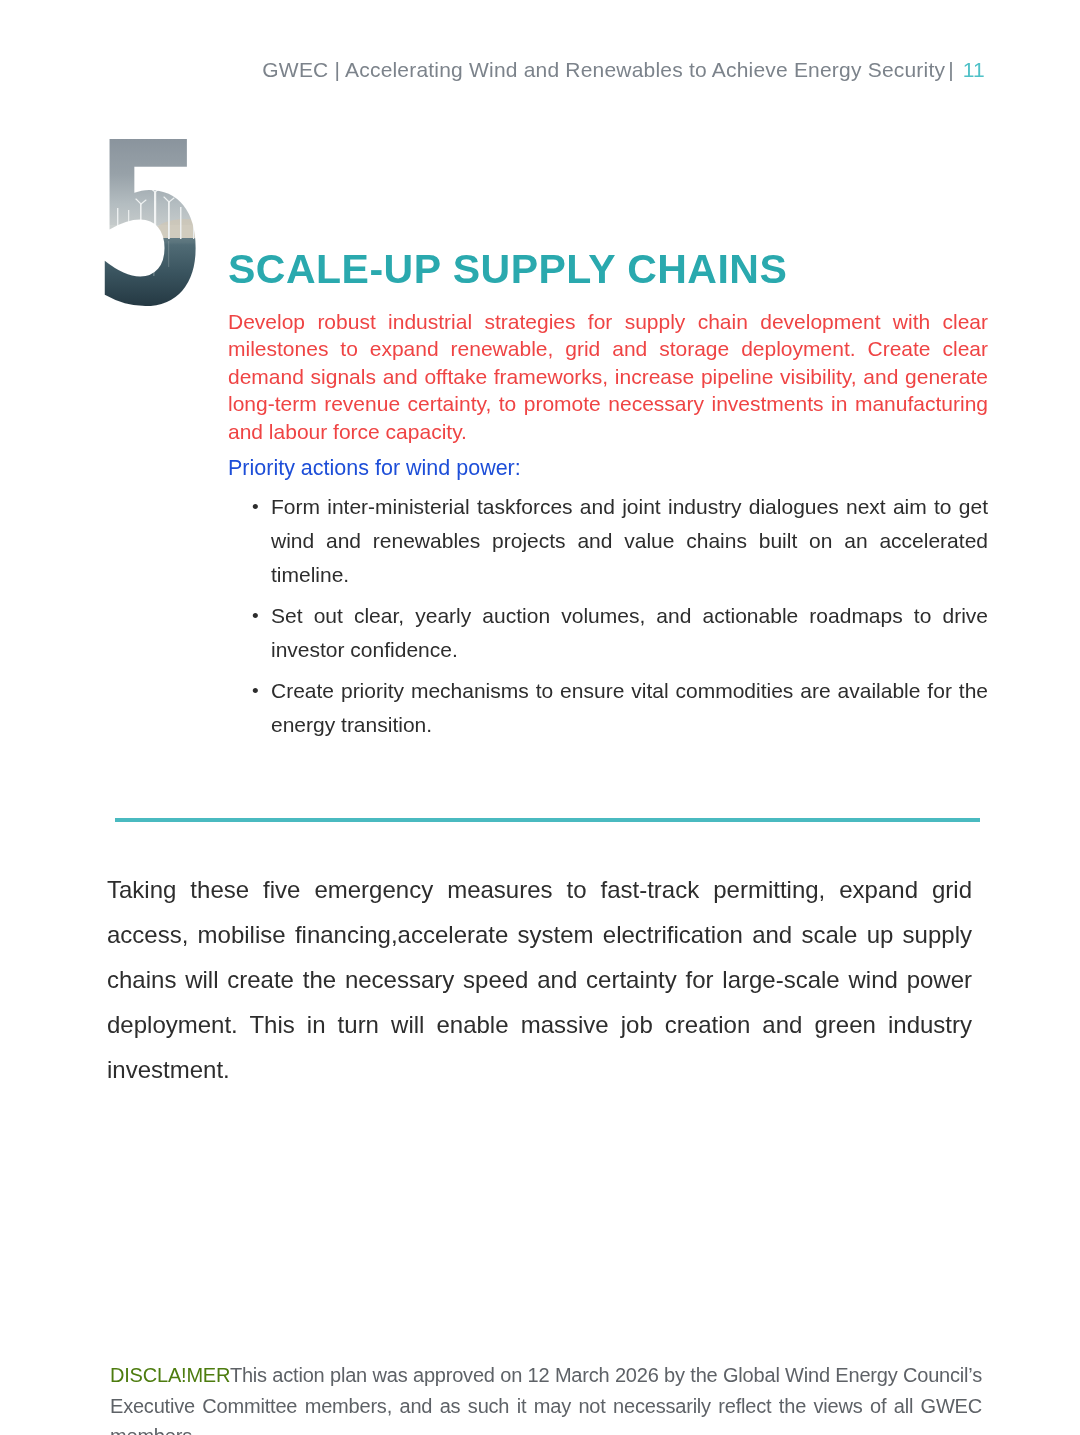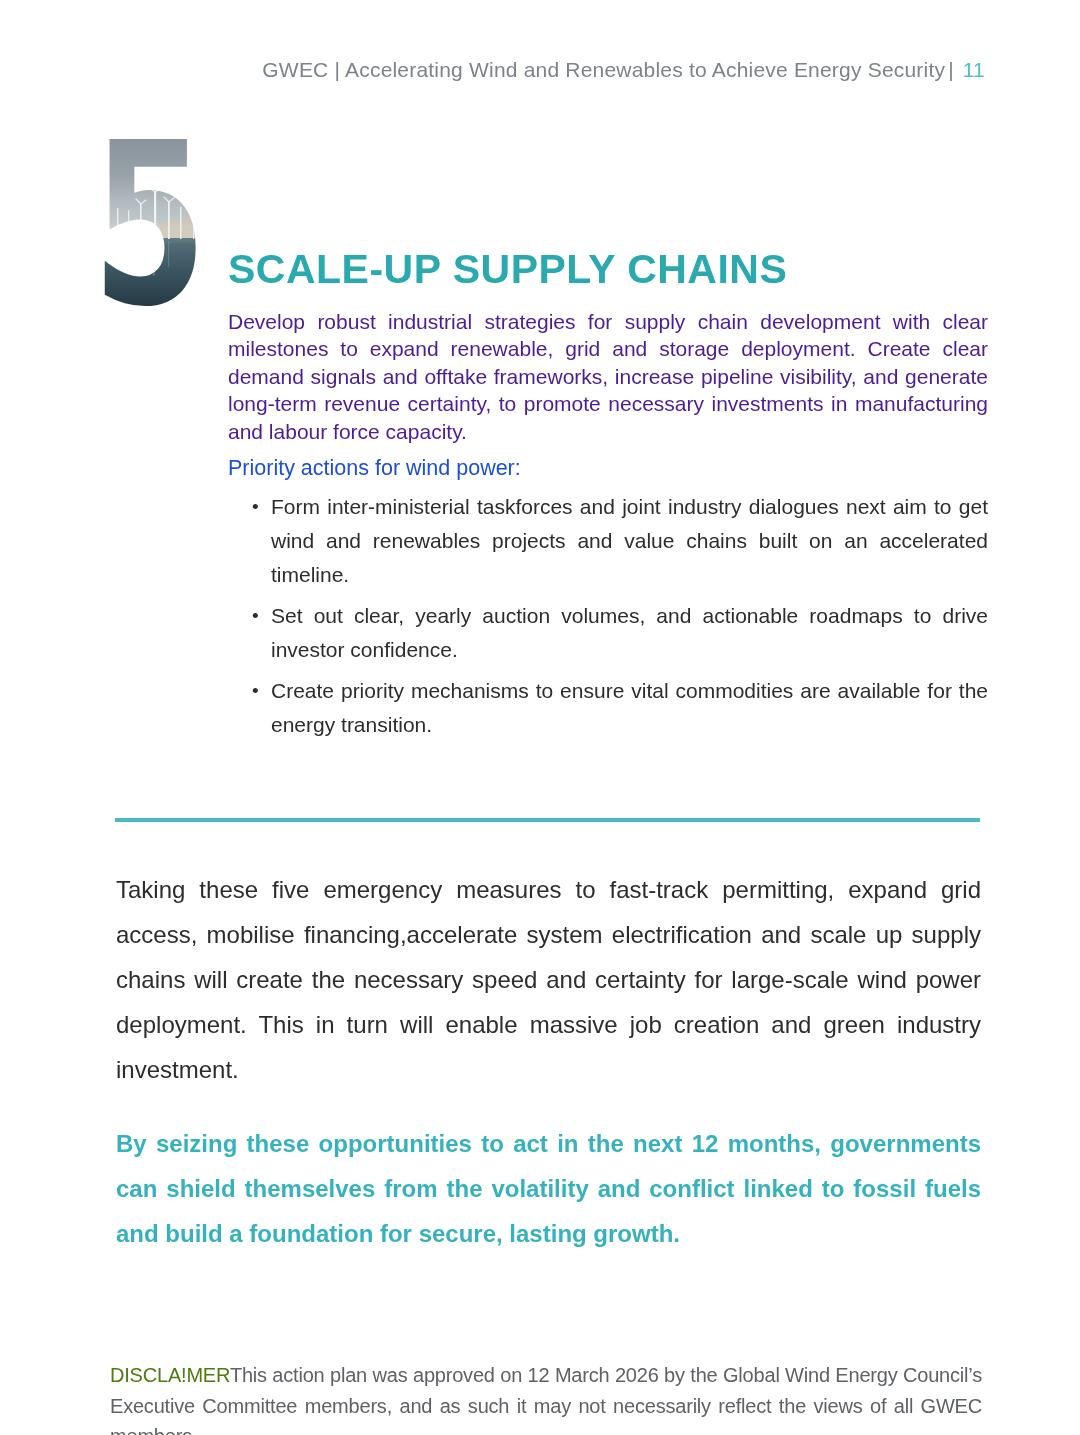--- a/index.html
+++ b/index.html
@@ -29,21 +29,21 @@
 
   
   .chapter-content { position:absolute; left:228px; top:248px; width:760px; }
   .chapter-title {
     font-size:41px; font-weight:700; letter-spacing:0.5px;
     color:#2aa9ae; line-height:1.05;
     margin:0 0 17px 0;
   }
   .intro {
     font-size:21px; line-height:27.4px;
-    color:#4c1d95;
+    color:#ef4444;
     text-align:justify;
   }
   .priority-label {
     margin:11px 0 9px 0;
     font-size:21.5px;
     color:#1d4ed8;
   }
   .actions-list { list-style:none; }
   .action-item {
     position:relative;
@@ -59,21 +59,21 @@
   .action-item .action-text { display:block; text-align:justify; }
 
   
   .divider {
     position:absolute; left:115px; top:818px;
     width:865px; height:4px;
     background:#4abac0; border:none;
   }
 
   
-  .conclusion { position:absolute; left:116px; top:867px; width:865px; }
+  .conclusion { position:absolute; left:107px; top:867px; width:865px; }
   .conclusion-paragraph {
     font-size:24px; line-height:45px;
     color:#2d2d2d; text-align:justify;
   }
   .callout-paragraph {
     margin-top:29px;
     font-size:24px; line-height:45px;
     font-weight:700;
     color:#35b2bb; text-align:justify;
   }
@@ -165,20 +165,19 @@
         <span class="marker">•</span>
         <span class="action-text">Create priority mechanisms to ensure vital commodities are available for the energy transition.</span>
       </li>
     </ul>
   </section>
 
   <hr class="divider">
 
   <section class="conclusion">
     <p class="conclusion-paragraph">Taking these five emergency measures to fast-track permitting, expand grid access, mobilise financing,accelerate system electrification and scale up supply chains will create the necessary speed and certainty for large-scale wind power deployment. This in turn will enable massive job creation and green industry investment.</p>
-    <p class="callout-paragraph">By seizing these opportunities to act in the next 12 months, governments can shield themselves from the volatility and conflict linked to fossil fuels and build a foundation for secure, lasting growth.</p>
   </section>
 
   <footer class="page-footer">
     <span class="disclaimer-label">DISCLA!MER</span><span>This action plan was approved on 12 March 2026 by the Global Wind Energy Council’s Executive Committee members, and as such it may not necessarily reflect the views of all GWEC members.</span>
   </footer>
 
 </div>
 
 </body></html>

